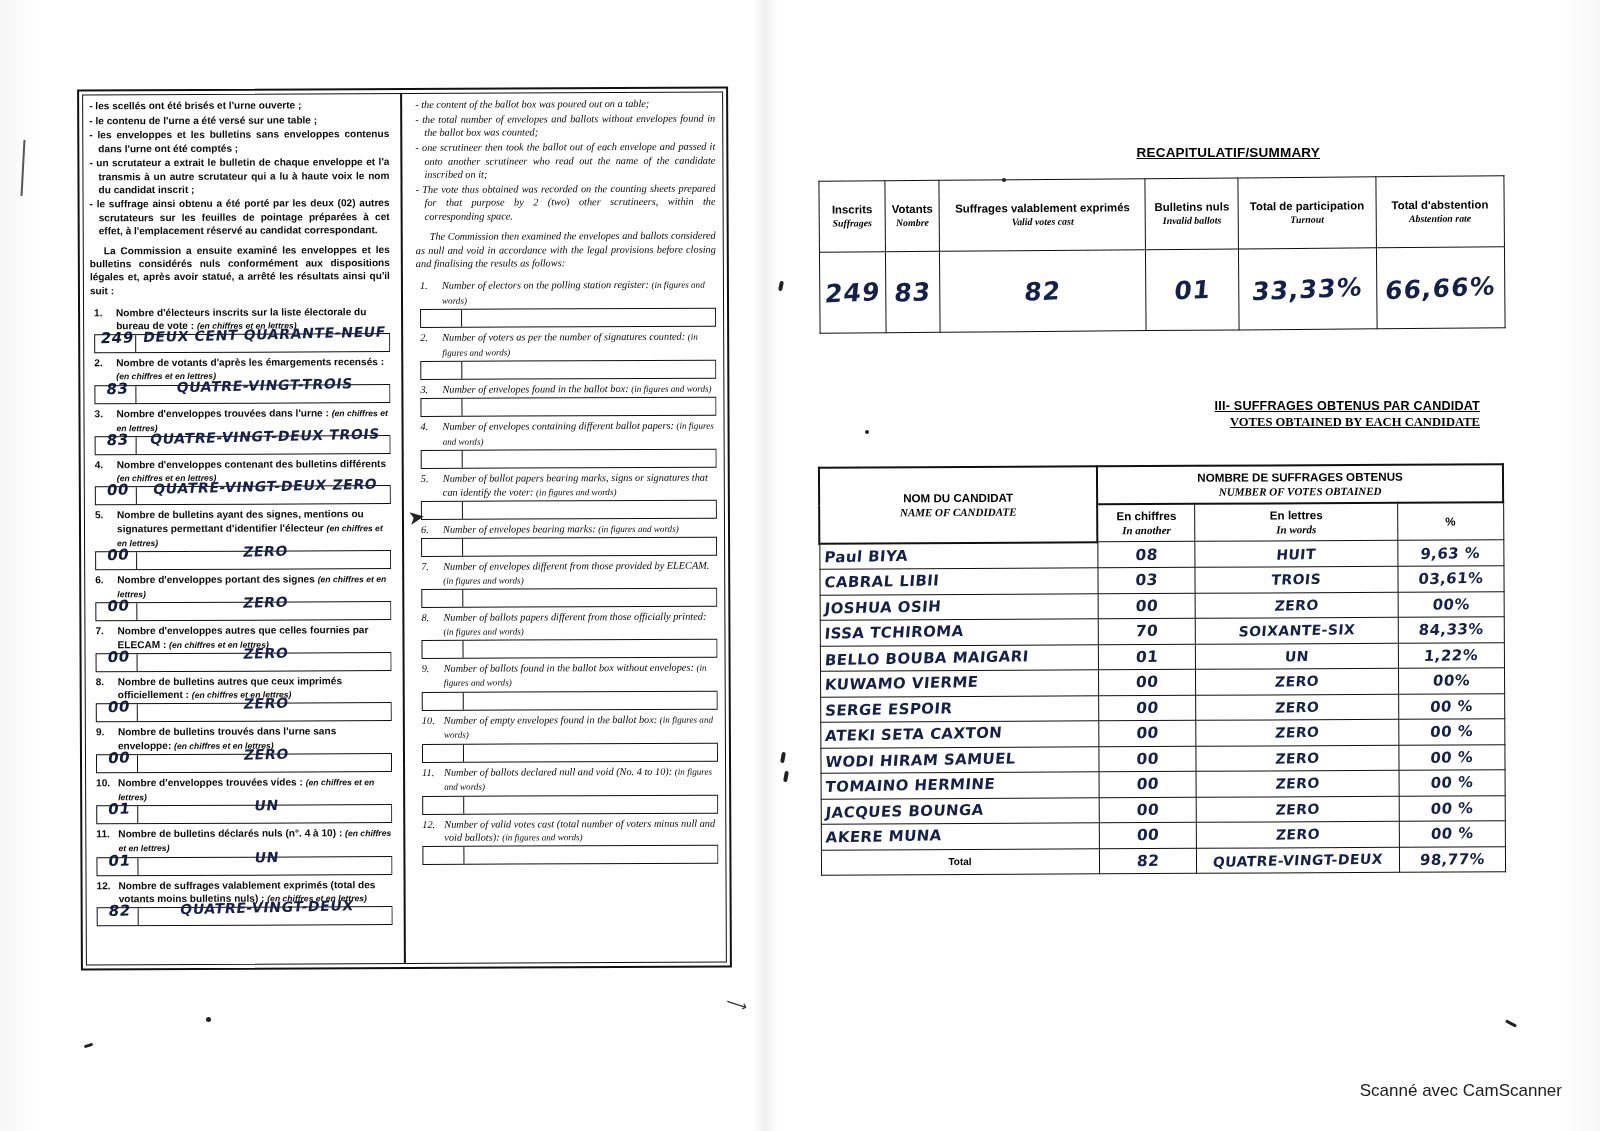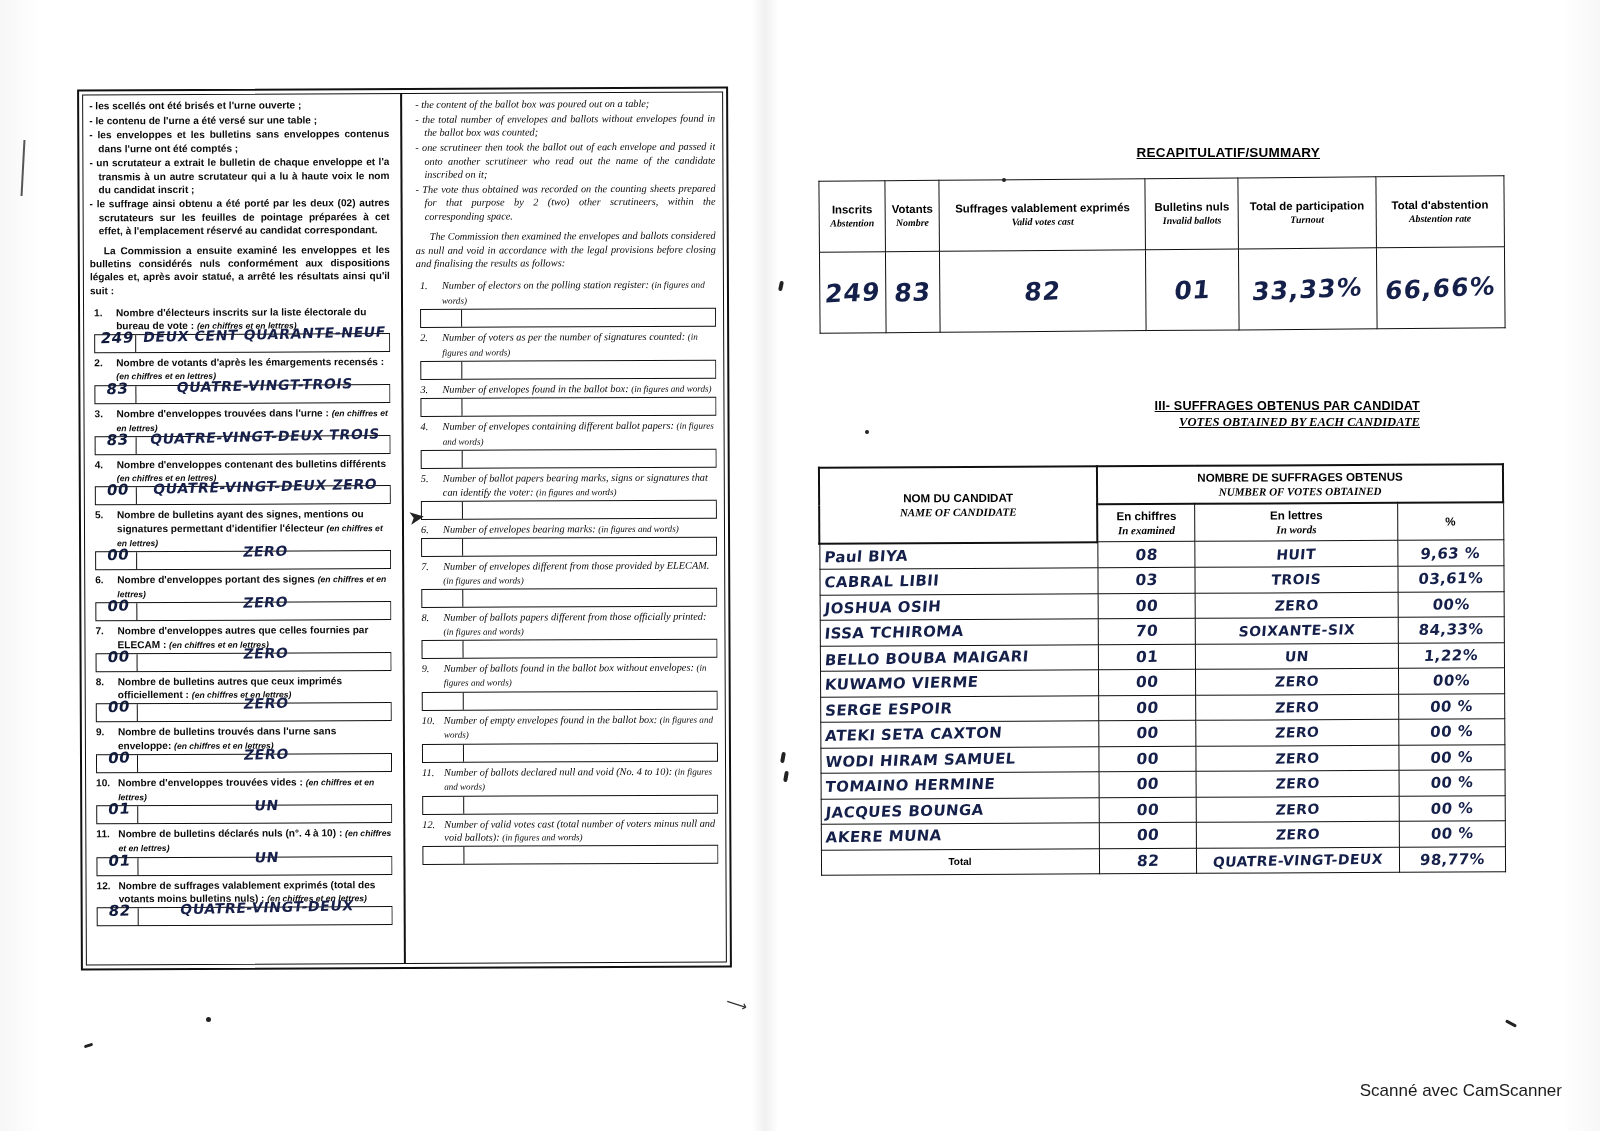--- a/index.html
+++ b/index.html
@@ -69,23 +69,23 @@
   }
   .hw.ink-dark{color:#101a3c;}
 
   
   .rtitle{
     position:absolute;text-align:right;font-weight:bold;
     font-family:"Liberation Sans", sans-serif;
   }
   #recap-title{left:1000px;top:145px;width:320px;font-size:13.5px;
       text-decoration:underline;letter-spacing:0.2px;}
-  #cand-title{left:860px;top:398px;width:560px;font-size:12.6px;line-height:16px;}
+  #cand-title{left:920px;top:398px;width:560px;font-size:12.6px;line-height:16px;}
   #cand-title .l1{text-decoration:underline;letter-spacing:.2px;}
-  #cand-title .l2{text-decoration:underline;font-family:"Liberation Serif",serif;font-style:italic;font-weight:bold;}
+  #cand-title .l2{text-decoration:underline;font-family:"Liberation Serif",serif;font-weight:bold;}
 
   table{border-collapse:collapse;}
 
   
   #recap-table{position:absolute;left:819px;top:178px;width:686px;
      transform:rotate(-0.45deg);}
   #recap-table th,#recap-table td{border:1.6px solid #111;}
   #recap-table th{padding:6px 3px;text-align:center;vertical-align:middle;height:58px;}
   #recap-table td{height:78px;text-align:center;vertical-align:middle;}
   .th-fr{font-family:"Liberation Sans",sans-serif;font-weight:bold;font-size:11.4px;line-height:13.5px;display:block;}
@@ -346,21 +346,21 @@
     </div>
   </div>
 
   <div class="rtitle" id="recap-title">RECAPITULATIF/SUMMARY</div>
 
   <table id="recap-table">
     <thead>
         <tr id="recap-head">
           <th>
             <span class="th-fr">Inscrits</span>
-            <span class="th-en">Abstention</span>
+            <span class="th-en">Suffrages</span>
           </th>
           <th>
             <span class="th-fr">Votants</span>
             <span class="th-en">Nombre</span>
           </th>
           <th>
             <span class="th-fr">Suffrages valablement exprimés</span>
             <span class="th-en">Valid votes cast</span>
           </th>
           <th>
@@ -402,21 +402,21 @@
           <span class="ch-en">NAME OF CANDIDATE</span>
         </th>
         <th class="outer-thick" colspan="3">
           <span class="ch-fr">NOMBRE DE SUFFRAGES OBTENUS</span>
           <span class="ch-en">NUMBER OF VOTES OBTAINED</span>
         </th>
       </tr>
       <tr>
         <th>
           <span class="ch-fr">En chiffres</span>
-          <span class="ch-en">In examined</span>
+          <span class="ch-en">In another</span>
         </th>
         <th>
           <span class="ch-fr">En lettres</span>
           <span class="ch-en">In words</span>
         </th>
         <th>
           <span class="ch-fr">%</span>
         </th>
       </tr>
     </thead>

